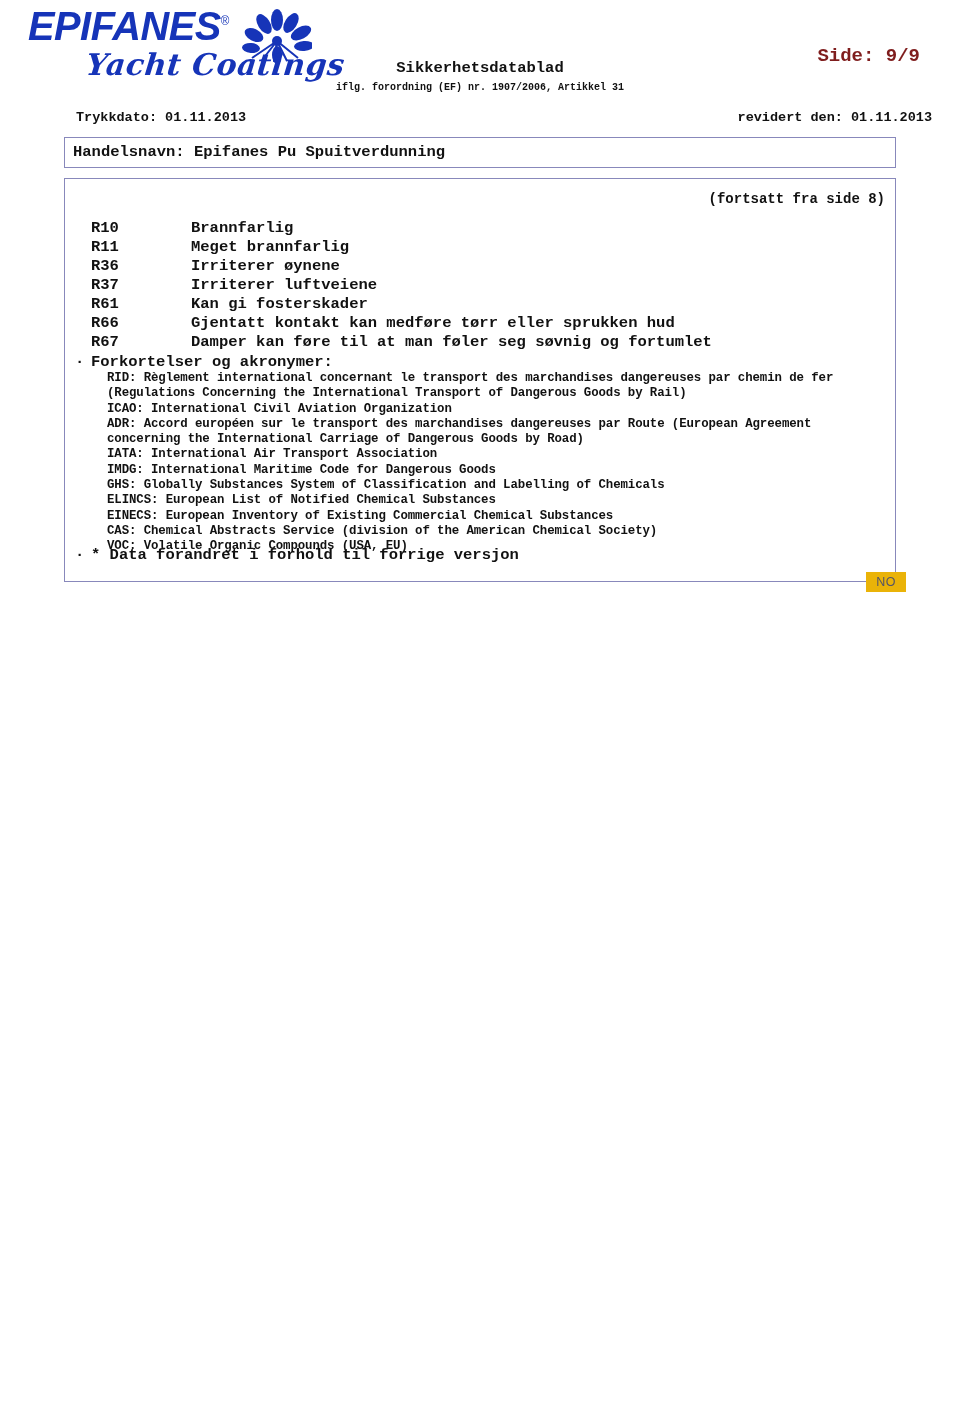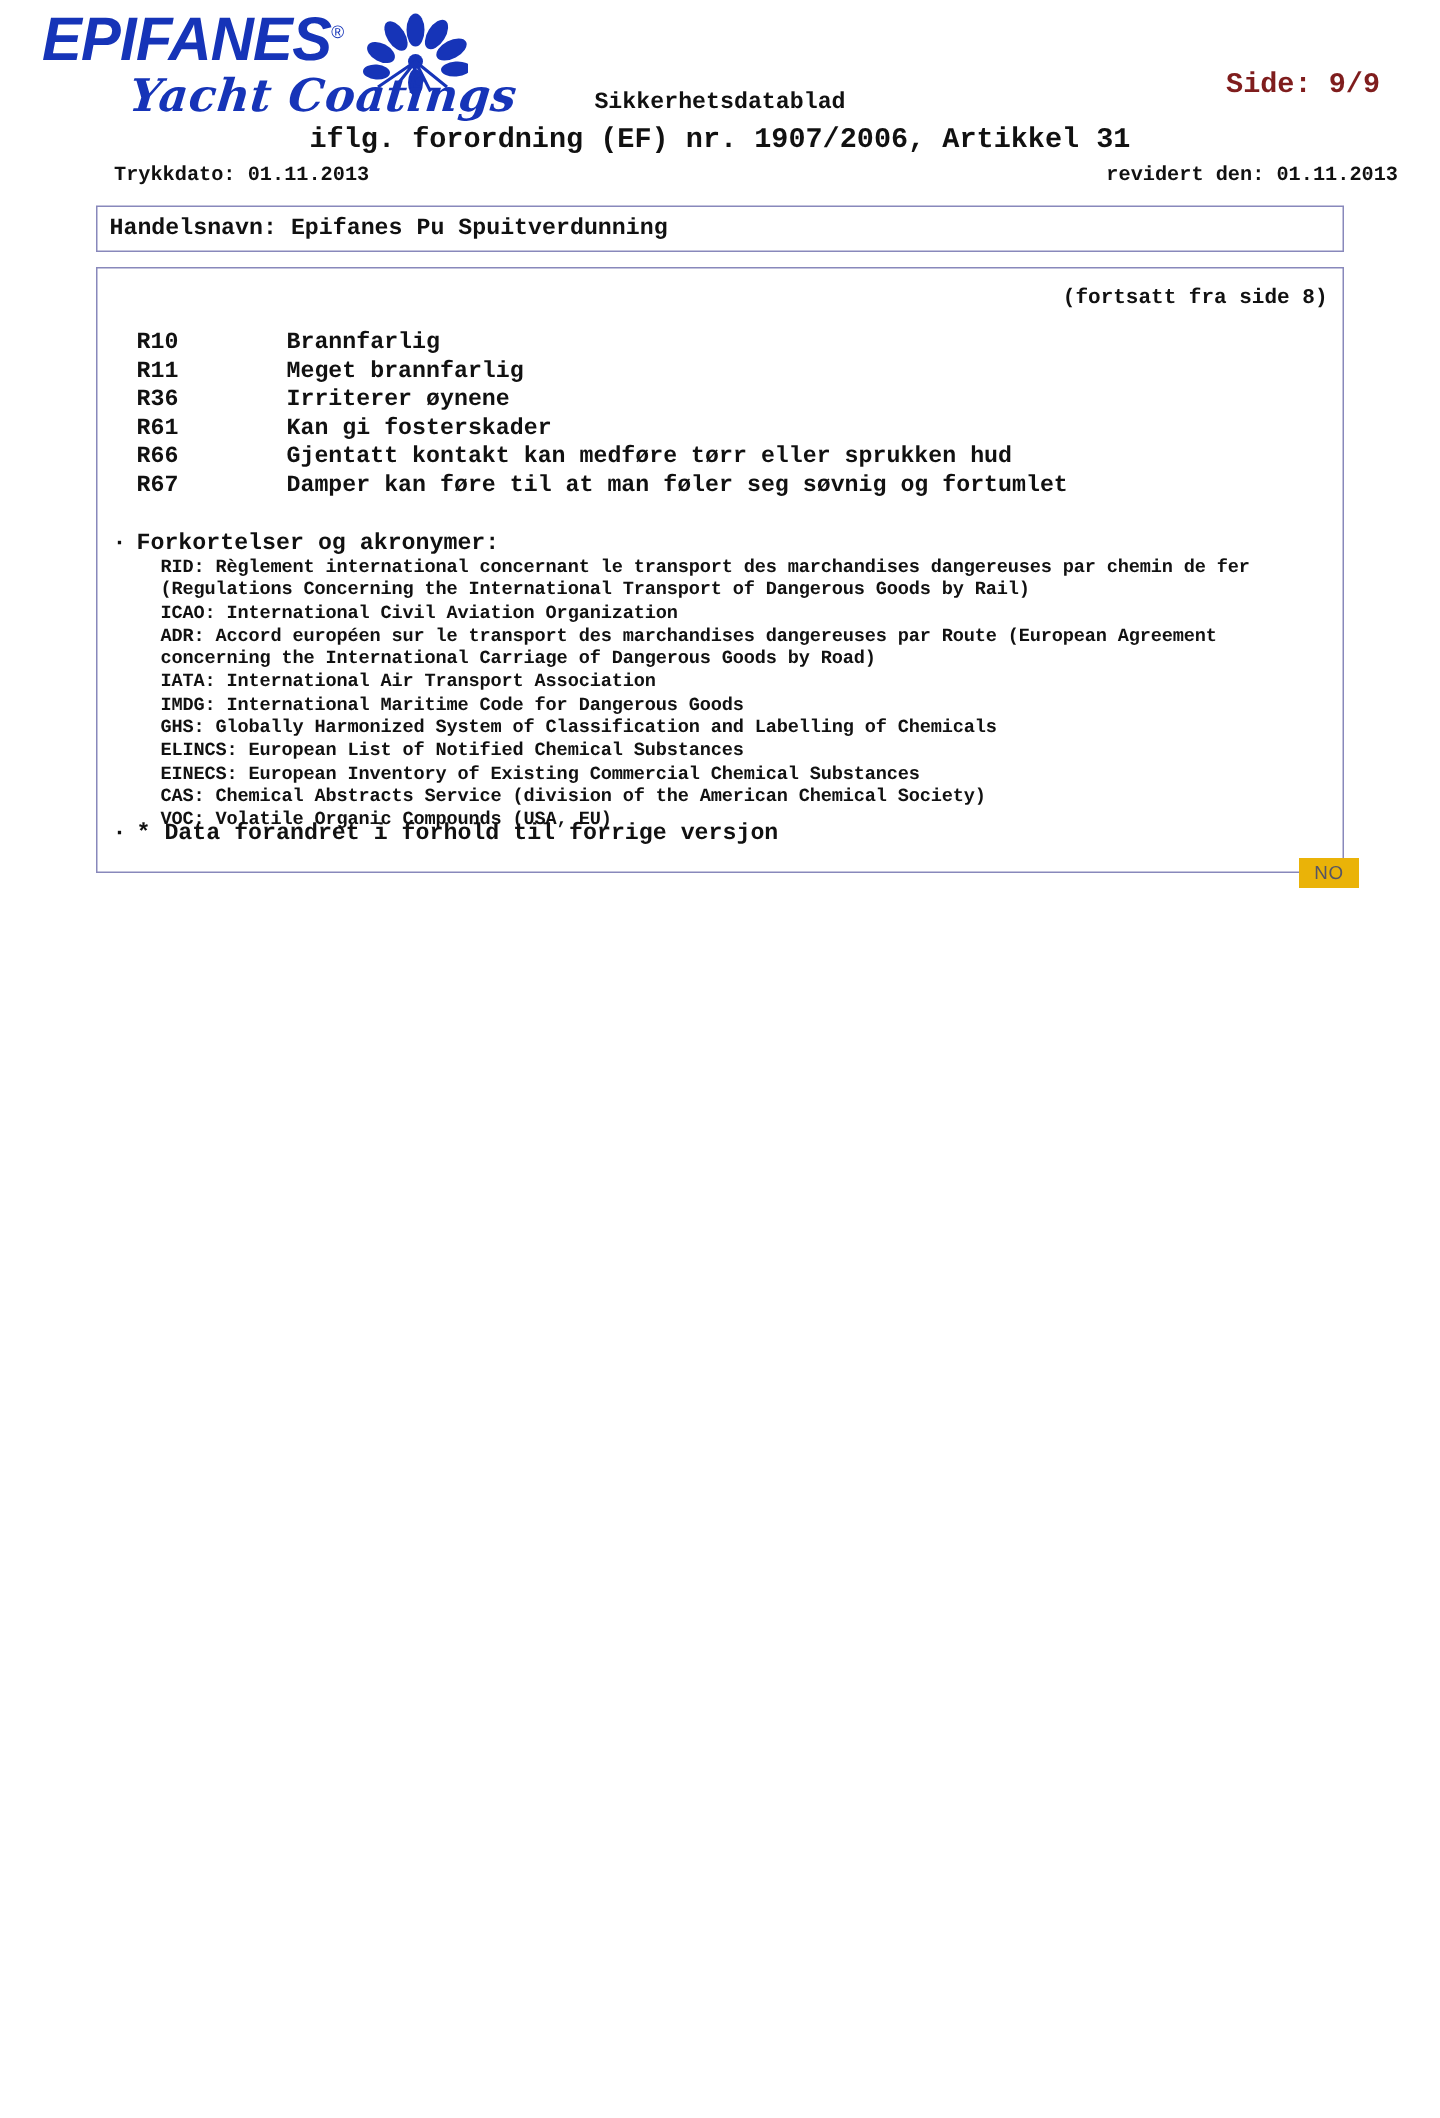--- a/index.html
+++ b/index.html
@@ -94,21 +94,21 @@
     font-weight: bold;
     color: #111111;
     letter-spacing: 0px;
   }
   .doc-subtitle {
     position: absolute;
     left: 0;
     right: 0;
     top: 82px;
     text-align: center;
-    font-size: 19px;
+    font-size: 10px;
     font-weight: bold;
     color: #111111;
     letter-spacing: 0px;
   }
 
   .print-date {
     position: absolute;
     left: 76px;
     top: 110px;
     font-size: 13.5px;
@@ -293,20 +293,24 @@
     </div>
     <div class="rrow">
       <span class="rcode">R11</span>
       <span class="rtext">Meget brannfarlig</span>
     </div>
     <div class="rrow">
       <span class="rcode">R36</span>
       <span class="rtext">Irriterer øynene</span>
     </div>
     <div class="rrow">
+      <span class="rcode">R37</span>
+      <span class="rtext">Irriterer luftveiene</span>
+    </div>
+    <div class="rrow">
       <span class="rcode">R61</span>
       <span class="rtext">Kan gi fosterskader</span>
     </div>
     <div class="rrow">
       <span class="rcode">R66</span>
       <span class="rtext">Gjentatt kontakt kan medføre tørr eller sprukken hud</span>
     </div>
     <div class="rrow">
       <span class="rcode">R67</span>
       <span class="rtext">Damper kan føre til at man føler seg søvnig og fortumlet</span>
@@ -319,21 +323,21 @@
   </div>
 
   <div class="abbrev-list">
     <div class="abbrev-line">RID: Règlement international concernant le transport des marchandises dangereuses par chemin de fer</div>
     <div class="abbrev-line">(Regulations Concerning the International Transport of Dangerous Goods by Rail)</div>
     <div class="abbrev-line">ICAO: International Civil Aviation Organization</div>
     <div class="abbrev-line">ADR: Accord européen sur le transport des marchandises dangereuses par Route (European Agreement</div>
     <div class="abbrev-line">concerning the International Carriage of Dangerous Goods by Road)</div>
     <div class="abbrev-line">IATA: International Air Transport Association</div>
     <div class="abbrev-line">IMDG: International Maritime Code for Dangerous Goods</div>
-    <div class="abbrev-line">GHS: Globally Harmonized System of Classification and Labelling of Chemicals</div>
+    <div class="abbrev-line">GHS: Globally Substances System of Classification and Labelling of Chemicals</div>
     <div class="abbrev-line">ELINCS: European List of Notified Chemical Substances</div>
     <div class="abbrev-line">EINECS: European Inventory of Existing Commercial Chemical Substances</div>
     <div class="abbrev-line">CAS: Chemical Abstracts Service (division of the American Chemical Society)</div>
     <div class="abbrev-line">VOC: Volatile Organic Compounds (USA, EU)</div>
   </div>
 
   <div class="bullet-line" id="changed-line">
     <span class="bullet-dot">·</span>
     <span class="bullet-label">* Data forandret i forhold til forrige versjon</span>
   </div>

